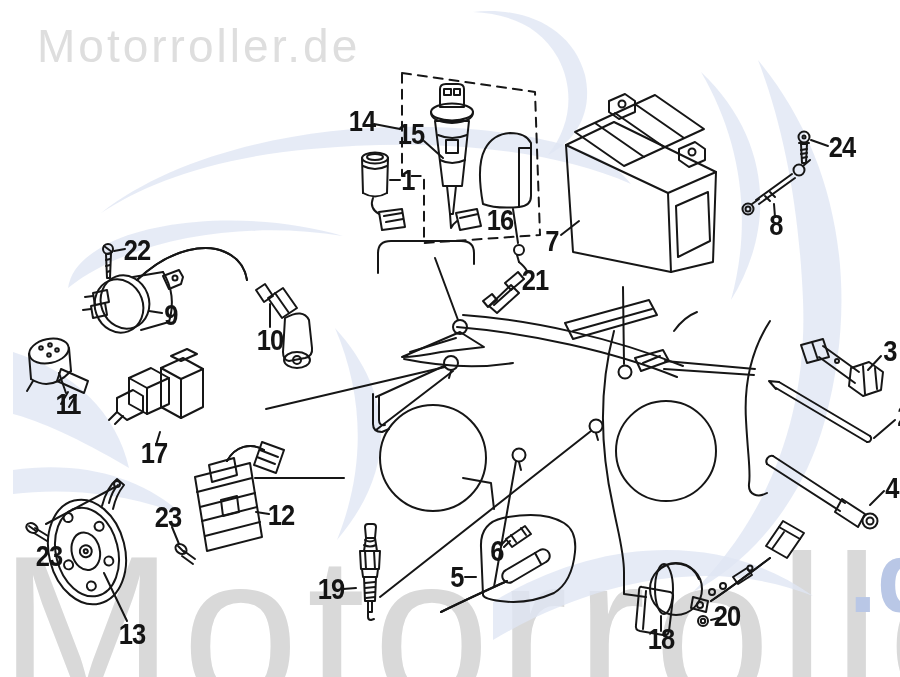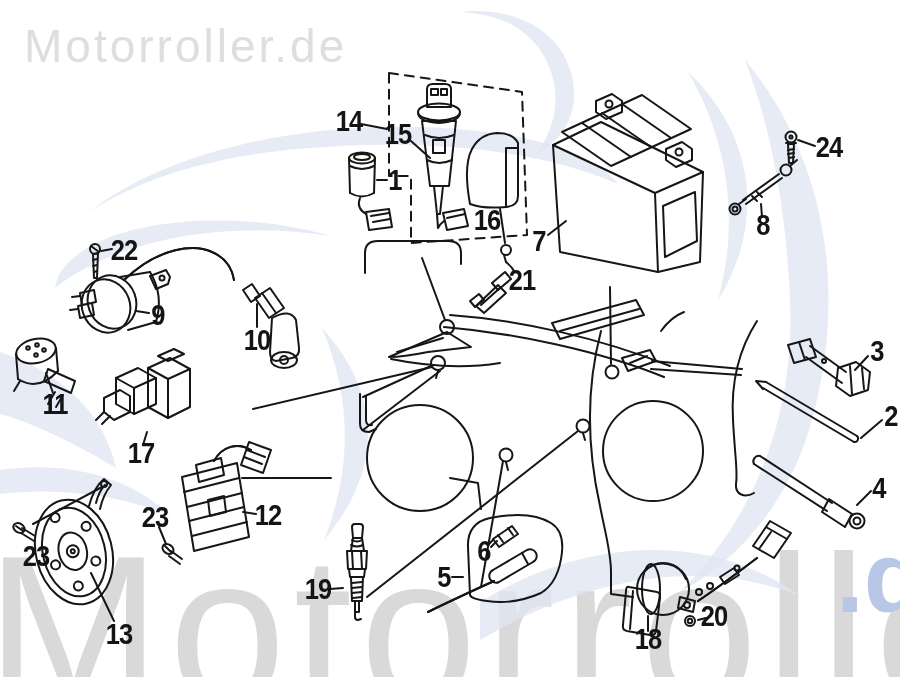--- a/index.html
+++ b/index.html
@@ -1,18 +1,18 @@
 <!DOCTYPE html>
 <html><head>
 <meta charset="utf-8">
 <style>
   html,body{margin:0;padding:0;background:#ffffff;}
   body{width:900px;height:677px;overflow:hidden;position:relative;
        font-family:"Liberation Sans",sans-serif;}
-  .stage{position:absolute;left:0;top:0;width:740px;height:677px;}
+  .stage{position:absolute;left:13px;top:0;width:740px;height:677px;}
   svg{position:absolute;left:0;top:0;display:block;}
   .lines path,.lines circle,.lines ellipse,.lines line,.lines polyline{
     stroke:#161616;stroke-width:2;fill:none;stroke-linecap:round;stroke-linejoin:round;}
   .labels{position:absolute;left:0;top:0;width:900px;height:677px;pointer-events:none;}
   .part-label{position:absolute;transform:translate(-50%,-50%) scaleX(.88);
     font-weight:bold;font-size:29px;color:#141414;letter-spacing:-1px;white-space:nowrap;}
 </style>
 </head>
 <body>
 

